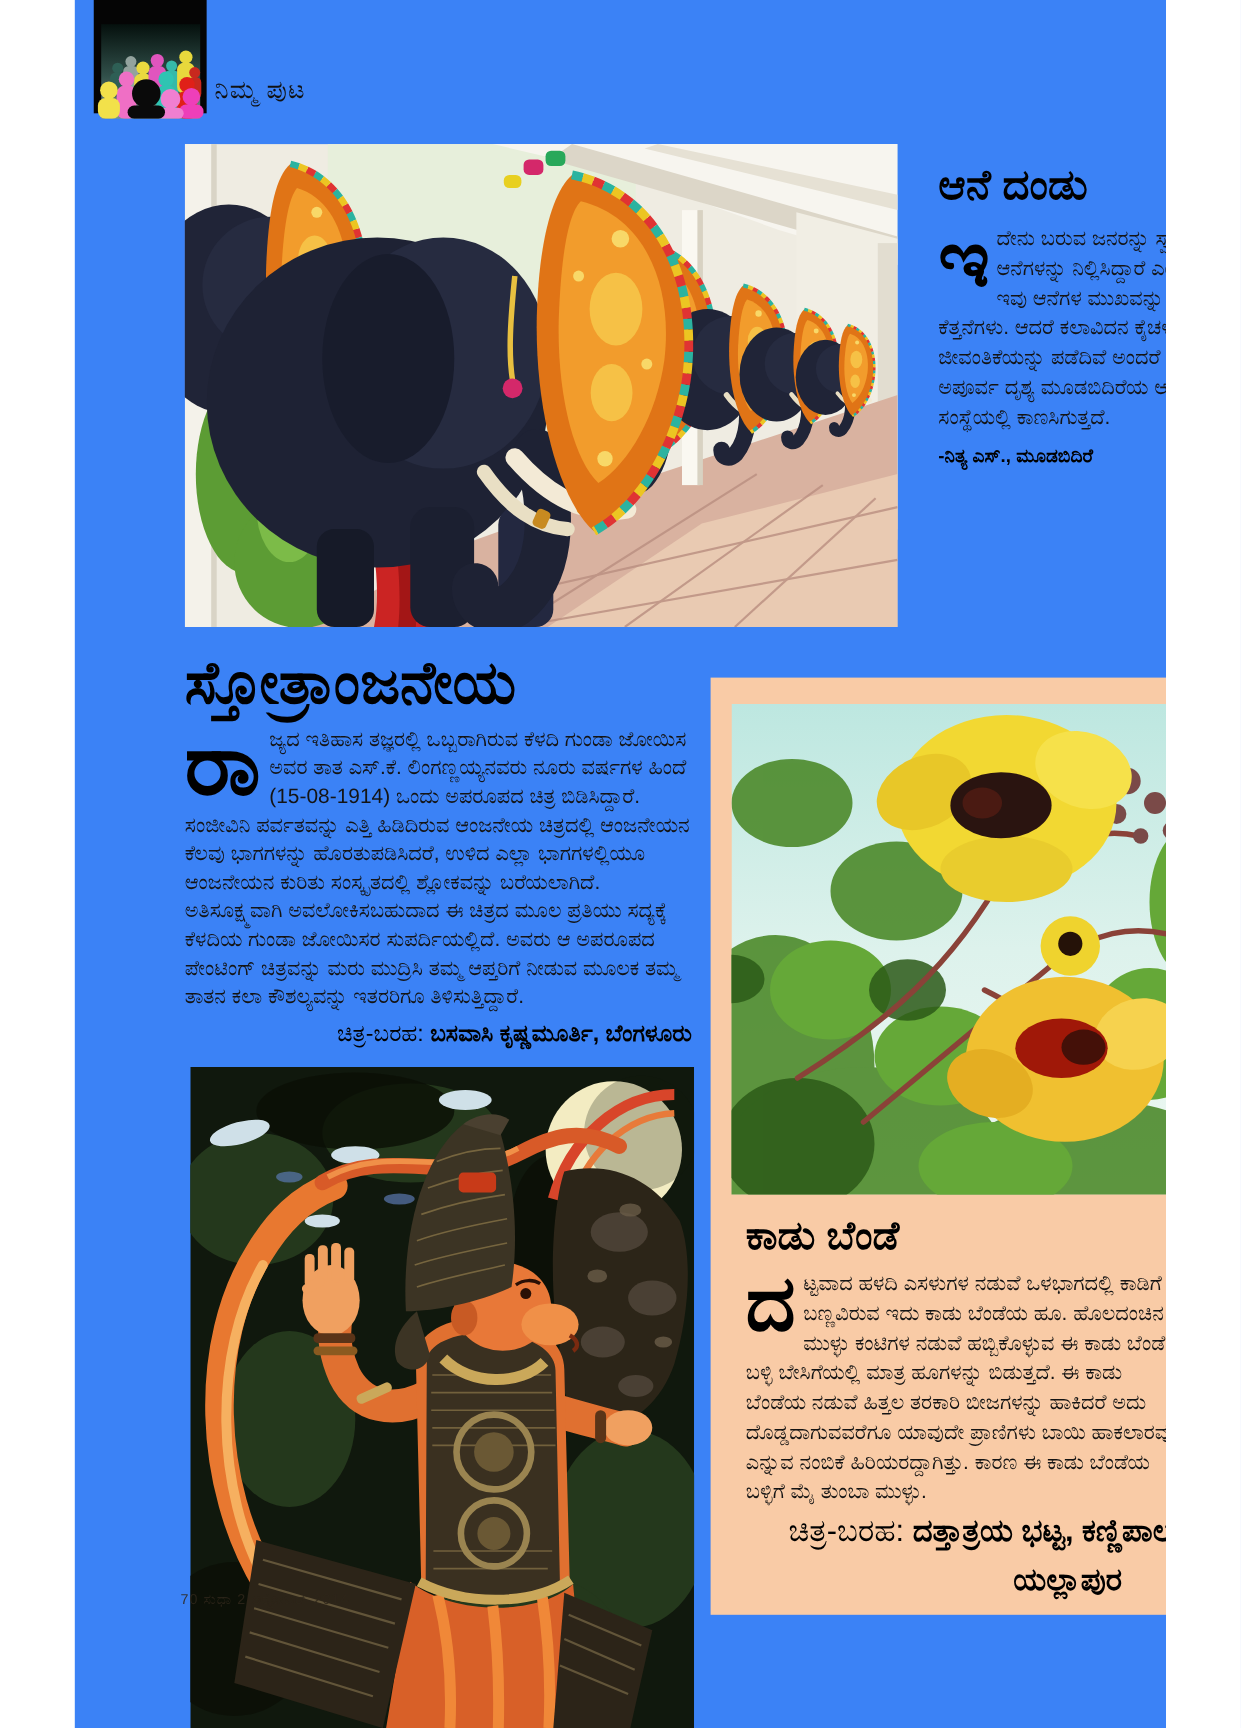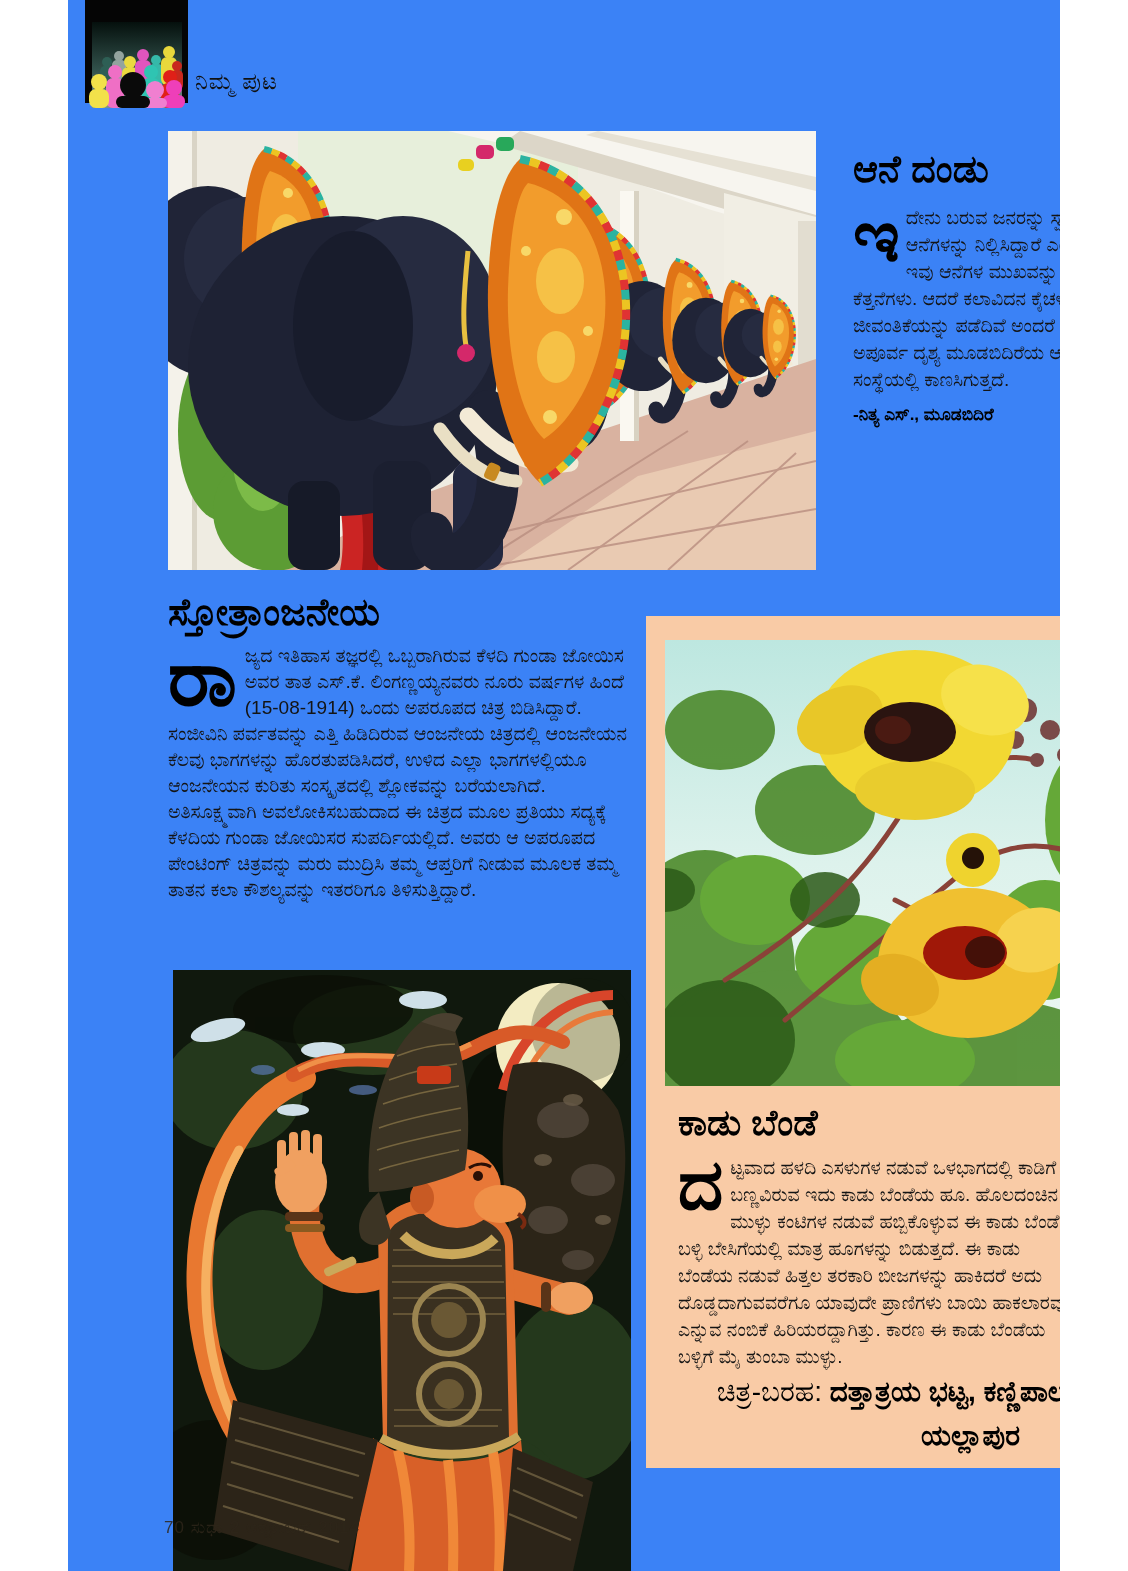--- a/index.html
+++ b/index.html
@@ -24,39 +24,39 @@
   .art-elephant { left:785px; top:150px; width:332px; }
   .art-title { font-weight:bold; color:#000; line-height:1.05; }
   .art-elephant .art-title { font-size:38px; margin-bottom:14px; }
   .art-body { font-size:19px; line-height:27px; text-align:left; color:#141414; }
   .dropcap { float:left; font-weight:bold; color:#000; }
   .art-elephant .dropcap { font-size:72px; line-height:56px; padding:4px 6px 0 0; }
   .byline { font-weight:bold; font-size:17px; margin-top:12px; color:#000; }
 
   
   .art-stotra { left:100px; top:593px; width:465px; }
-  .art-stotra .art-title { font-size:38px; margin-bottom:10px; }
+  .art-stotra .art-title { font-size:54px; margin-bottom:10px; }
   .art-stotra .art-body { font-size:19px; line-height:26px; }
   .art-stotra .dropcap { font-size:78px; line-height:60px; padding:5px 8px 0 0; }
   .art-stotra .byline { text-align:right; font-size:21px; padding-right:4px; margin-top:8px; }
   .byline-label { font-weight:normal; }
 
   
   .peach-box { left:578px; top:616px; width:457px; height:852px; }
   .flower-photo { left:19px; top:24px; width:438px; height:446px; }
   .art-bende { left:32px; top:488px; width:394px; }
   .art-bende .art-title { font-size:36px; margin-bottom:12px; }
   .art-bende .art-body { font-size:19px; line-height:27px; }
   .art-bende .dropcap { font-size:70px; line-height:54px; padding:4px 7px 0 0; }
   .art-bende .byline { text-align:right; font-size:28px; padding-right:6px; margin-top:8px; line-height:28px; }
   .art-bende .byline .place-line { display:block; padding-right:46px;margin-top:16px; }
 
   
   .page-footer {
-    left:96px; top:1518px; font-size:17px; color:rgba(46,38,26,0.85);
+    left:96px; top:1446px; font-size:13px; color:rgba(46,38,26,0.85);
     letter-spacing:1px; z-index:5;
   }
 </style>
 </head>
 <body>
 
 <div class="page">
 
   <div class="abs logo-box">
     <svg width="103" height="108" viewBox="0 0 103 108">
@@ -244,20 +244,24 @@
       <span class="dropcap">ಇ</span><span>ದೇನು ಬರುವ ಜನರನ್ನು ಸ್ವಾಗತ ಕೋರಲು ಆನೆಗಳನ್ನು ನಿಲ್ಲಿಸಿದ್ದಾರೆ ಎಂದು ಹುಬ್ಬೇರಿಸದಿರಿ. ಇವು ಆನೆಗಳ ಮುಖವನ್ನು ಹೋಲುವ ಕೆತ್ತನೆಗಳು. ಆದರೆ ಕಲಾವಿದನ ಕೈಚಳಕದಿಂದಾಗಿ ಇವುಗಳು ಜೀವಂತಿಕೆಯನ್ನು ಪಡೆದಿವೆ ಅಂದರೆ ತಪ್ಪಿಲ್ಲ. ಇಂತಹ ಅಪೂರ್ವ ದೃಶ್ಯ ಮೂಡಬಿದಿರೆಯ ಆಳ್ವಾಸ್ ವಿದ್ಯಾ ಸಂಸ್ಥೆಯಲ್ಲಿ ಕಾಣಸಿಗುತ್ತದೆ.</span>
     </div>
     <div class="byline">-ನಿತ್ಯ ಎಸ್., ಮೂಡಬಿದಿರೆ</div>
   </div>
 
   <div class="abs art-stotra">
     <div class="art-title">ಸ್ತೋತ್ರಾಂಜನೇಯ</div>
     <div class="art-body">
       <span class="dropcap">ರಾ</span><span>ಜ್ಯದ ಇತಿಹಾಸ ತಜ್ಞರಲ್ಲಿ ಒಬ್ಬರಾಗಿರುವ ಕೆಳದಿ ಗುಂಡಾ ಜೋಯಿಸ ಅವರ ತಾತ ಎಸ್.ಕೆ. ಲಿಂಗಣ್ಣಯ್ಯನವರು ನೂರು ವರ್ಷಗಳ ಹಿಂದೆ (15-08-1914) ಒಂದು ಅಪರೂಪದ ಚಿತ್ರ ಬಿಡಿಸಿದ್ದಾರೆ. ಸಂಜೀವಿನಿ ಪರ್ವತವನ್ನು ಎತ್ತಿ ಹಿಡಿದಿರುವ ಆಂಜನೇಯ ಚಿತ್ರದಲ್ಲಿ ಆಂಜನೇಯನ ಕೆಲವು ಭಾಗಗಳನ್ನು ಹೊರತುಪಡಿಸಿದರೆ, ಉಳಿದ ಎಲ್ಲಾ ಭಾಗಗಳಲ್ಲಿಯೂ ಆಂಜನೇಯನ ಕುರಿತು ಸಂಸ್ಕೃತದಲ್ಲಿ ಶ್ಲೋಕವನ್ನು ಬರೆಯಲಾಗಿದೆ. ಅತಿಸೂಕ್ಷ್ಮವಾಗಿ ಅವಲೋಕಿಸಬಹುದಾದ ಈ ಚಿತ್ರದ ಮೂಲ ಪ್ರತಿಯು ಸದ್ಯಕ್ಕೆ ಕೆಳದಿಯ ಗುಂಡಾ ಜೋಯಿಸರ ಸುಪರ್ದಿಯಲ್ಲಿದೆ. ಅವರು ಆ ಅಪರೂಪದ ಪೇಂಟಿಂಗ್ ಚಿತ್ರವನ್ನು ಮರು ಮುದ್ರಿಸಿ ತಮ್ಮ ಆಪ್ತರಿಗೆ ನೀಡುವ ಮೂಲಕ ತಮ್ಮ ತಾತನ ಕಲಾ ಕೌಶಲ್ಯವನ್ನು ಇತರರಿಗೂ ತಿಳಿಸುತ್ತಿದ್ದಾರೆ.</span>
     </div>
+    <div class="byline">
+      <span class="byline-label">ಚಿತ್ರ-ಬರಹ:</span>
+      <span>ಬಸವಾಸಿ ಕೃಷ್ಣಮೂರ್ತಿ, ಬೆಂಗಳೂರು</span>
+    </div>
   </div>
 
   <div class="abs peach-box" style="background:#F9CBA6;">
 
     <div class="abs flower-photo">
       <svg class="photo" width="438" height="446" viewBox="0 0 438 446" preserveAspectRatio="none">
         <defs>
           <linearGradient id="sky" x1="0" y1="0" x2="0" y2="1">
             <stop offset="0" stop-color="#bde7e0"></stop>
             <stop offset="0.5" stop-color="#ddf2ec"></stop>

